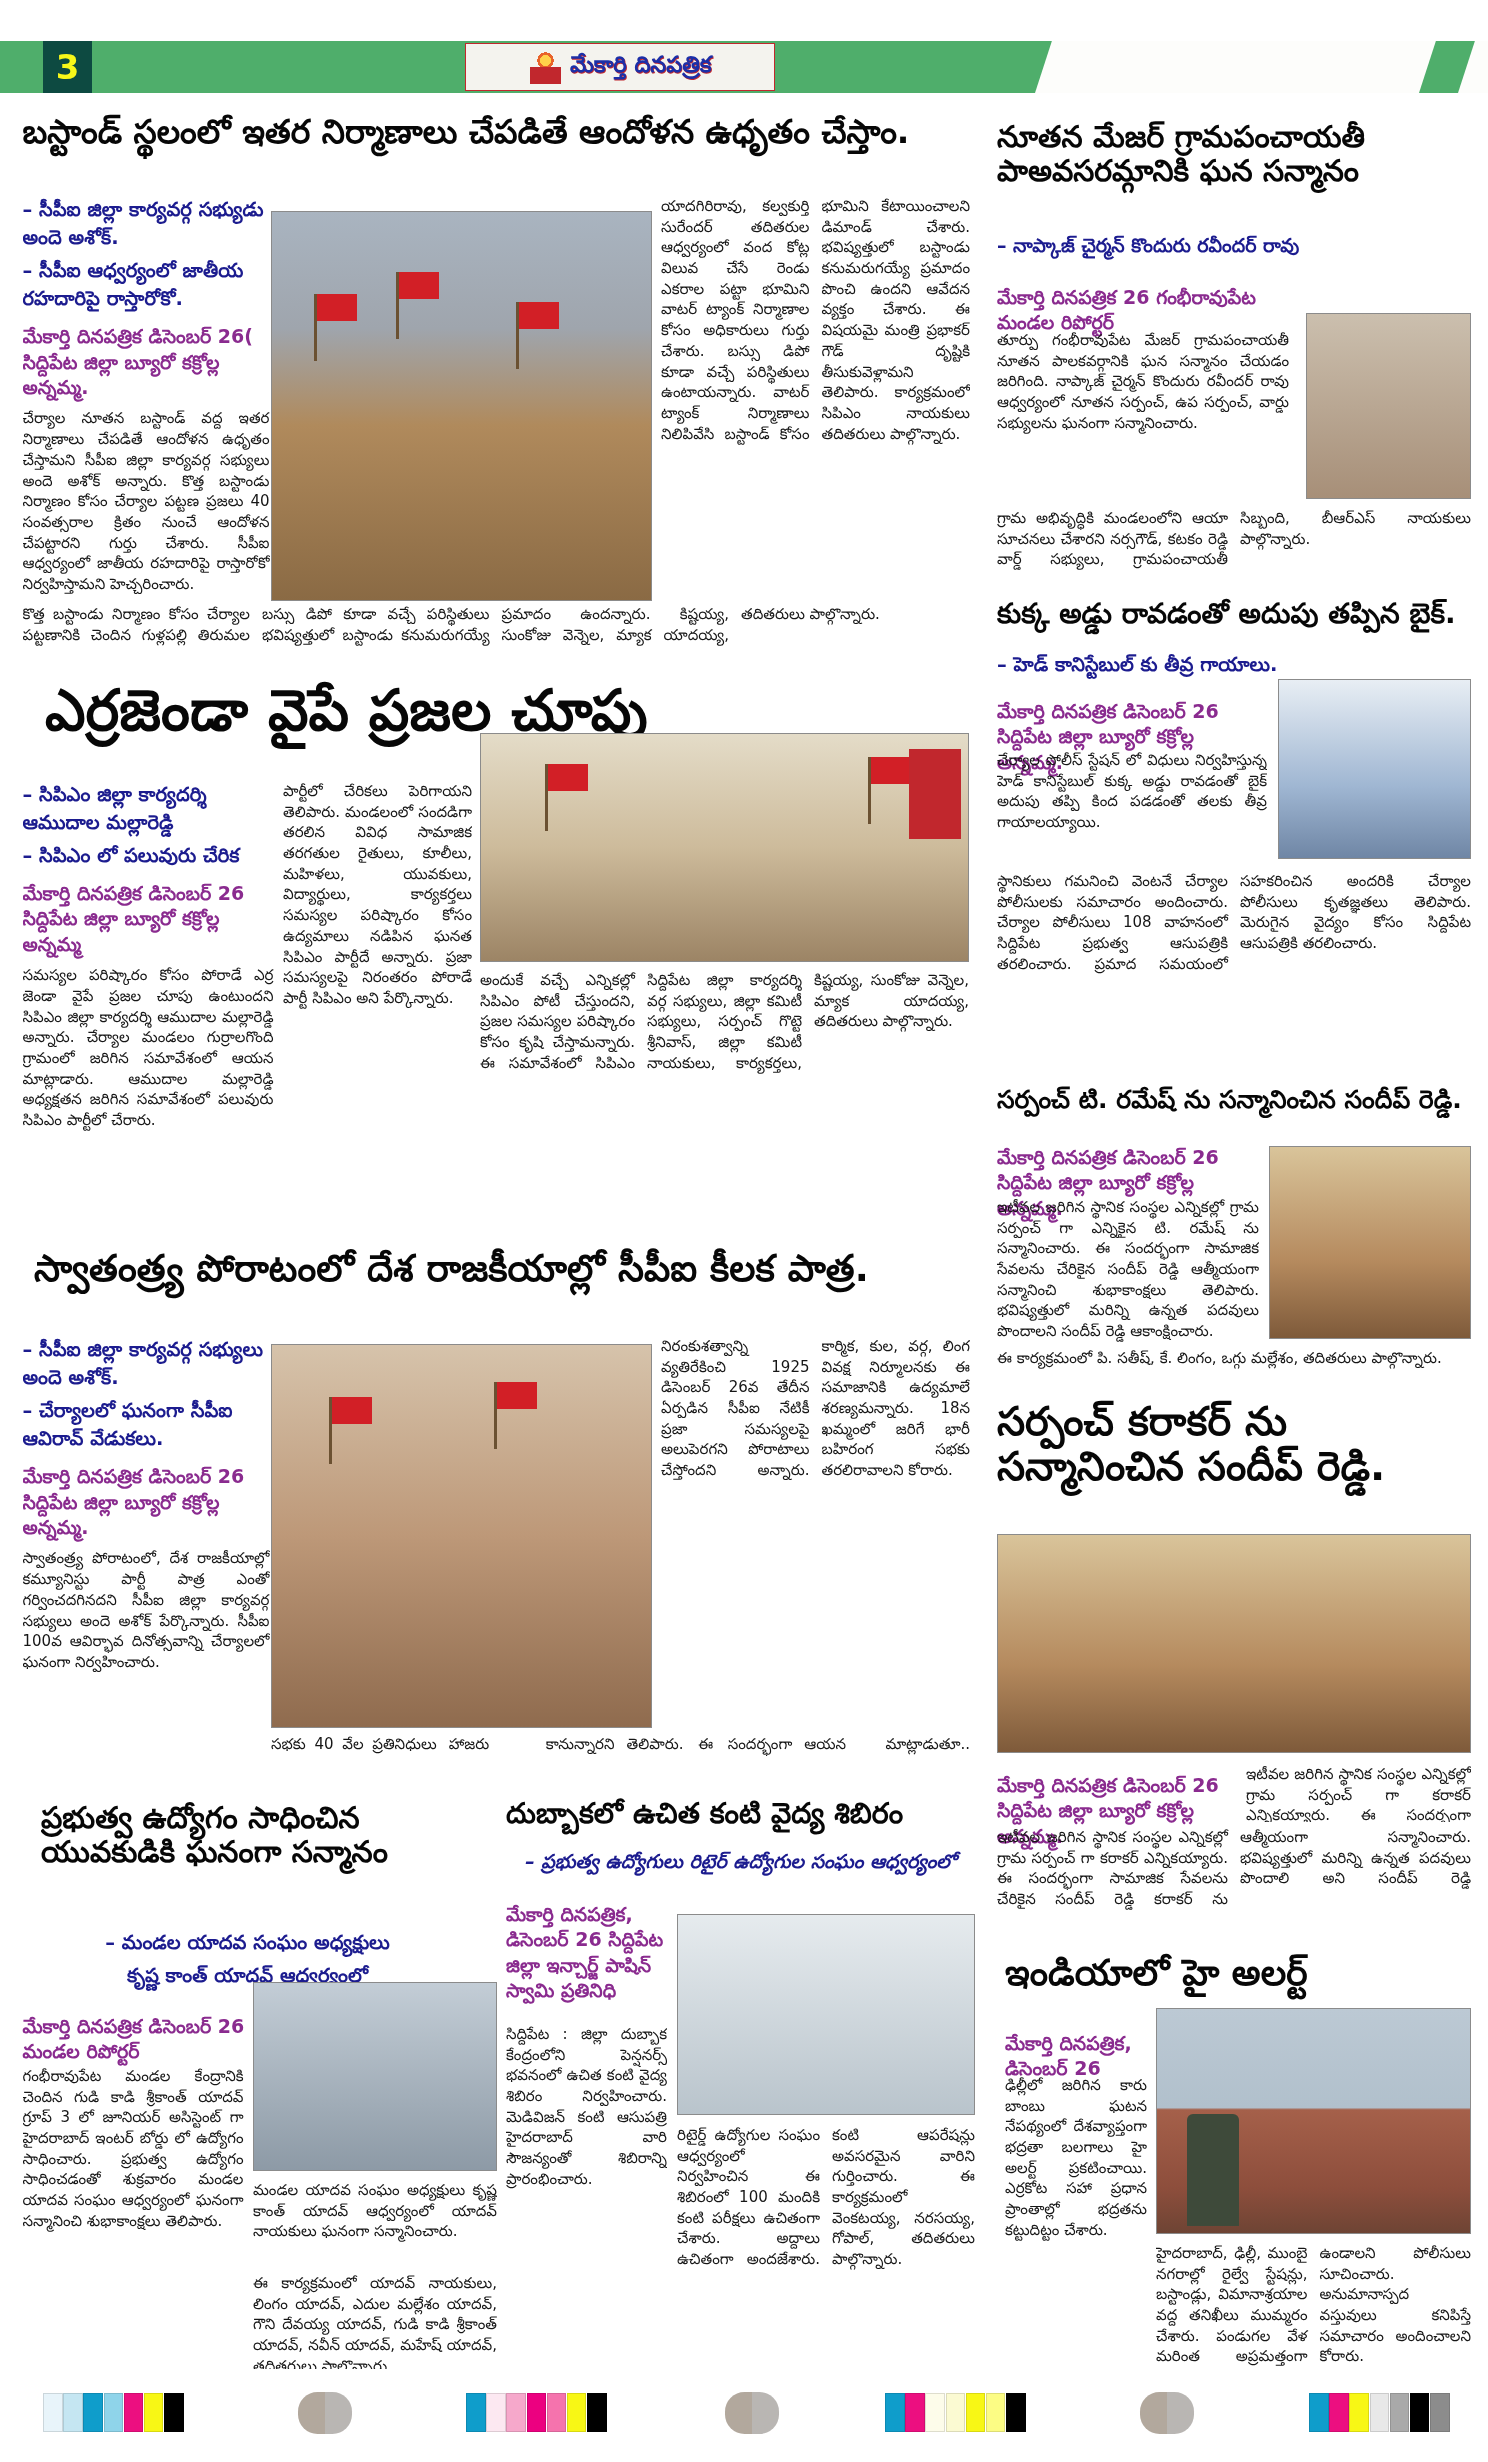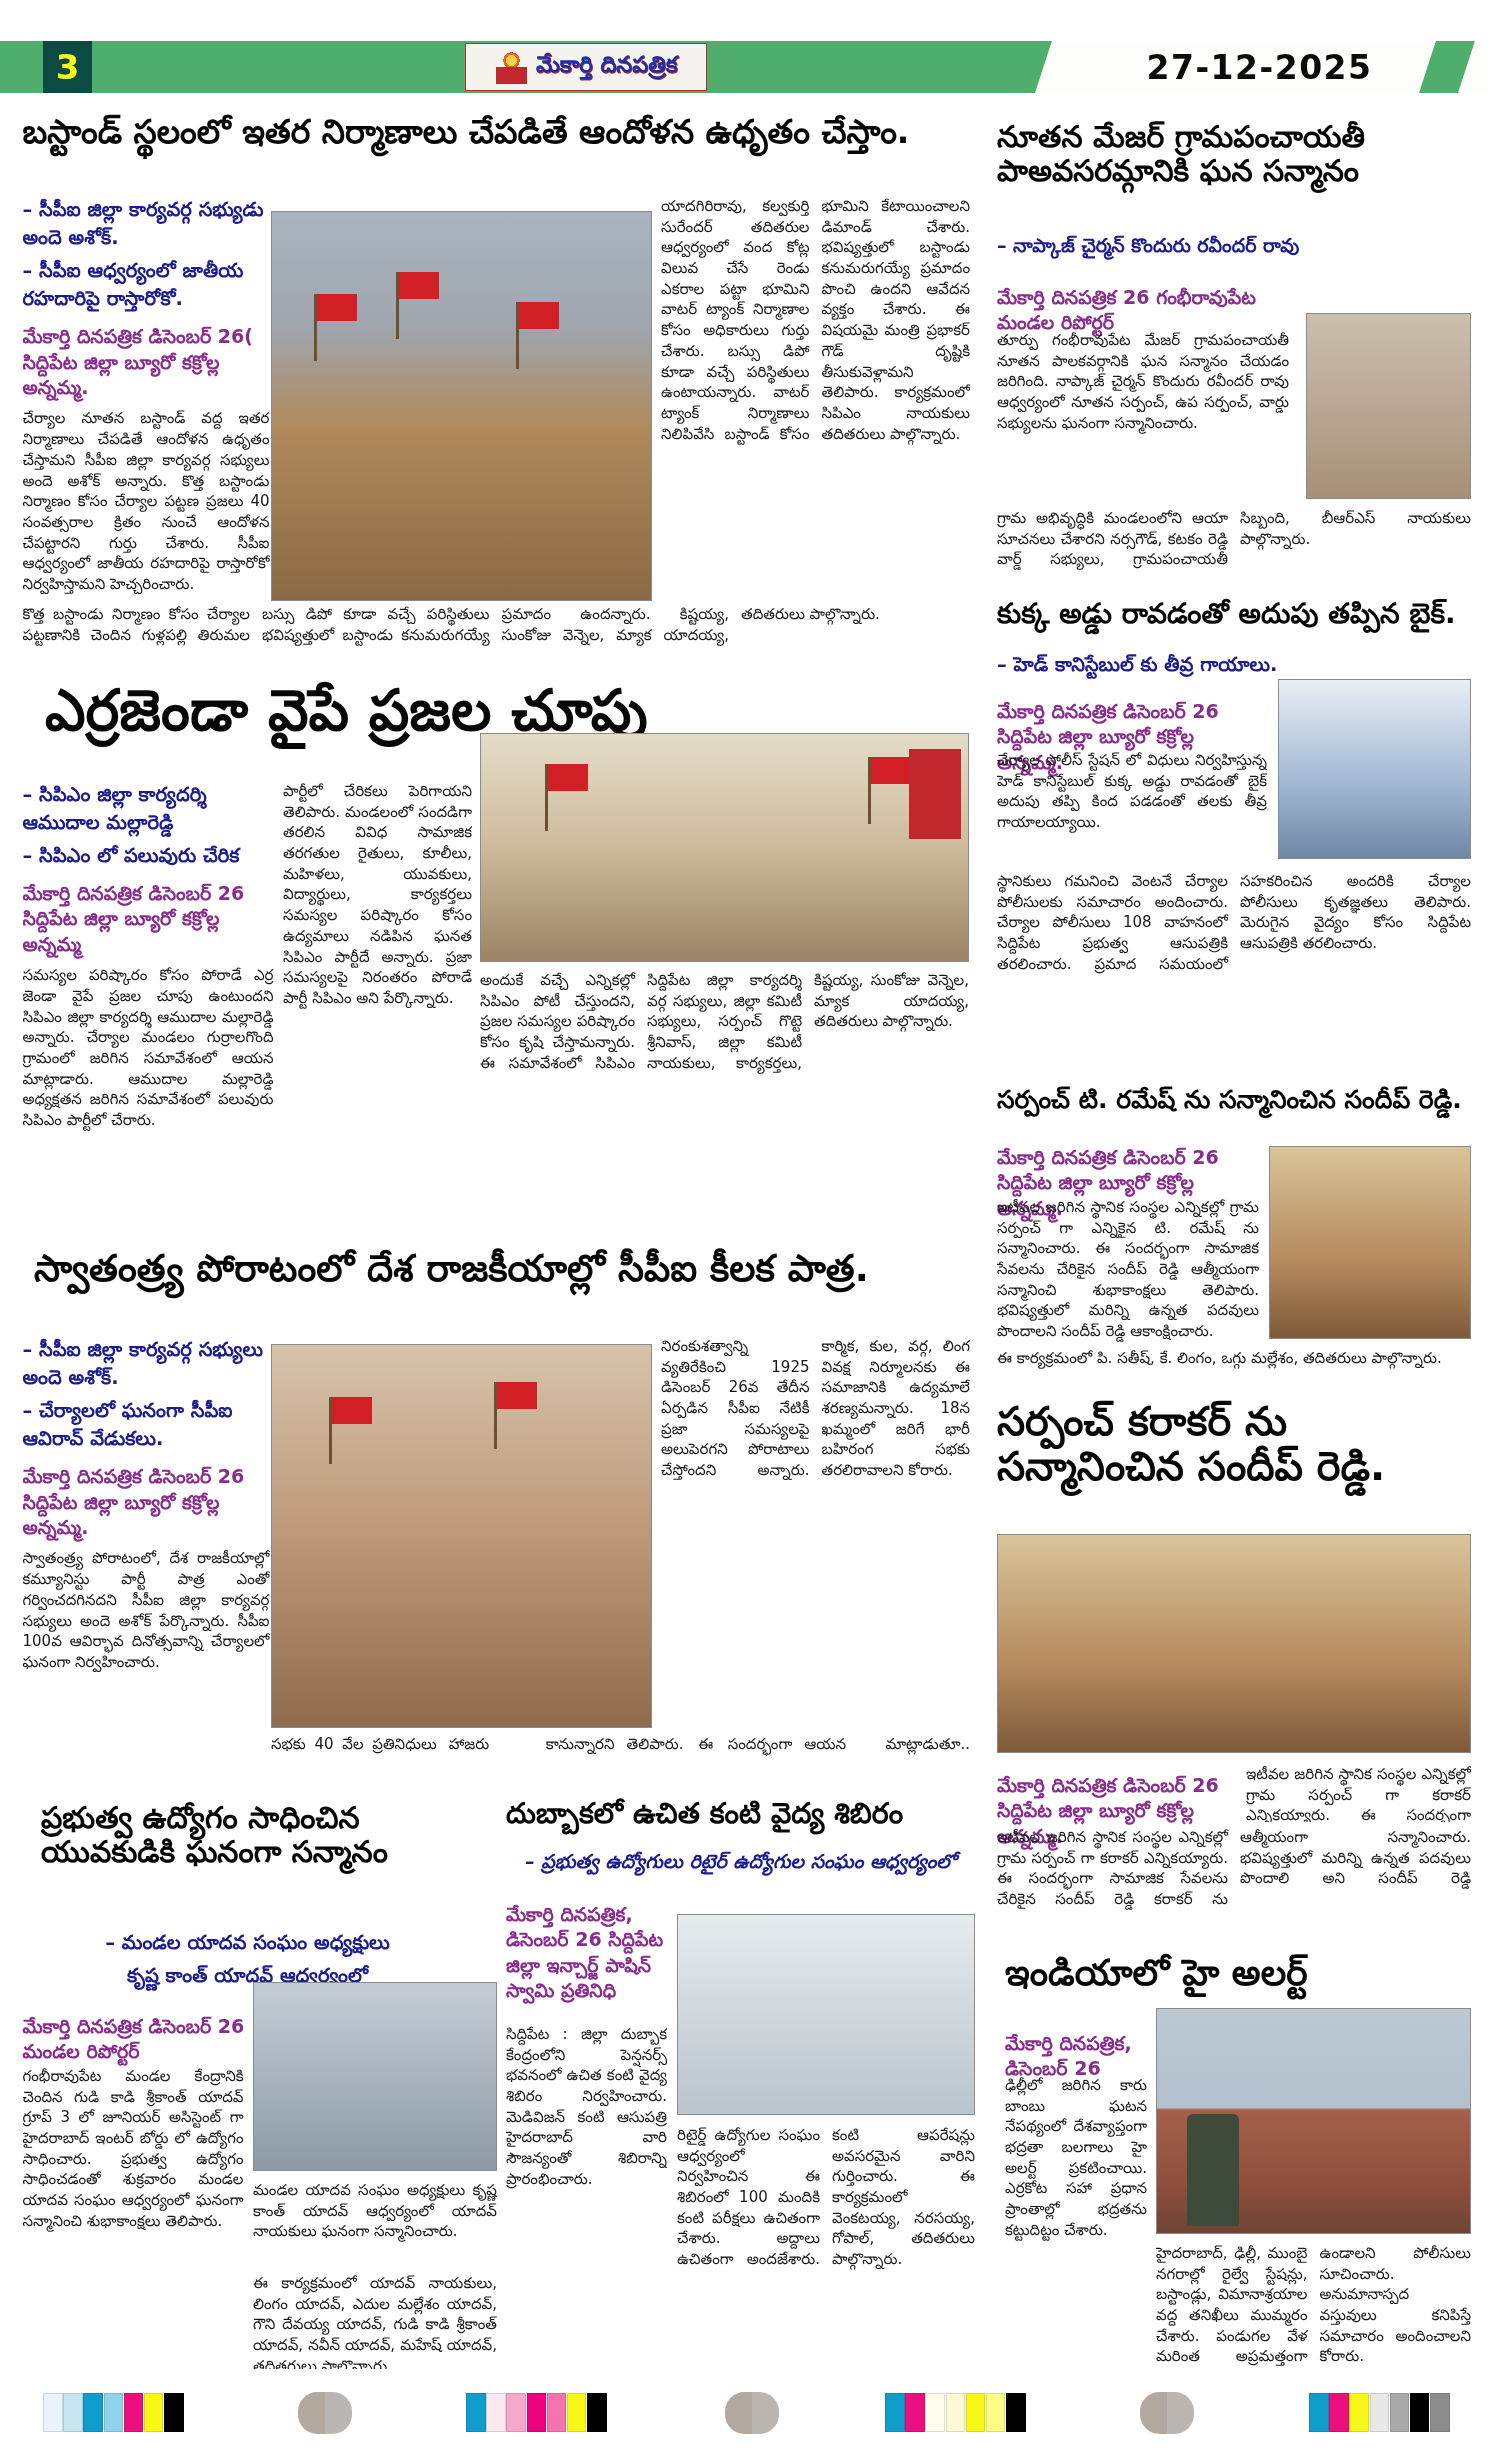--- a/index.html
+++ b/index.html
@@ -4,21 +4,21 @@
 <style>
   html,body{margin:0;padding:0;background:#ffffff;}
   .page{position:relative;width:1488px;height:2462px;background:#ffffff;overflow:hidden;
         font-family:"DejaVu Sans","Liberation Sans",sans-serif;color:#1a1a1a;}
 
   
   .band{position:absolute;left:0;top:41px;width:1488px;height:52px;background:#4fae6b;}
   .pagenum{position:absolute;left:43px;top:41px;width:49px;height:52px;background:#0d4a41;
            display:flex;align-items:center;justify-content:center;
            color:#f7f719;font-size:34px;font-weight:bold;}
-  .masthead{position:absolute;left:465px;top:43px;width:242px;height:48px;background:#f4f3ee;
+  .masthead{position:absolute;left:465px;top:43px;width:310px;height:48px;background:#f4f3ee;
             border:1.5px solid #c1272d;box-sizing:border-box;display:flex;align-items:center;
             justify-content:center;gap:7.5px;}
   .emblem{width:34px;height:33px;position:relative;flex:0 0 auto;}
   .emblem .sun{position:absolute;left:7.5px;top:0;width:19.5px;height:19.5px;border-radius:50%;
                background:radial-gradient(circle,#ffd24a 0 40%,#e8632a 41% 60%,transparent 61%);}
   .emblem .bldg{position:absolute;left:1.5px;bottom:0;width:31.5px;height:16.5px;background:#c1272d;}
   .masthead-title{color:#1c2fa8;font-weight:bold;font-size:22.5px;white-space:nowrap;
                   text-shadow:0.7px 0.7px 0 #c1272d;}
   .date-slant{position:absolute;left:1035px;top:41px;width:454px;height:52px;background:#fdfdfb;
               transform:skewX(-18deg);transform-origin:bottom left;}
@@ -67,21 +67,20 @@
   <div class="date-slant"></div>
   <div class="date-green"></div>
   <div class="pagenum">3</div>
   <div class="masthead">
     <span class="emblem">
       <span class="sun"></span>
         <span class="bldg"></span>
     </span>
     <span class="masthead-title">మేకార్తి దినపత్రిక</span>
   </div>
-  <div class="date-text">27-12-2025</div>
 
   <div class="headline" style="left:22.5px;top:114px;width:952px;height:61px;font-size:33px;white-space:nowrap;">బస్టాండ్ స్థలంలో ఇతర నిర్మాణాలు చేపడితే ఆందోళన ఉధృతం చేస్తాం.</div>
   <div class="abs" style="left:22.5px;top:196px;width:247px;height:448px;overflow:hidden;">
     <div class="bullets">
       <div>– సీపీఐ జిల్లా కార్యవర్గ సభ్యుడు అందె అశోక్.</div>
       <div>– సీపీఐ ఆధ్వర్యంలో జాతీయ రహదారిపై రాస్తారోకో.</div>
     </div>
     <div class="dateline">మేకార్తి దినపత్రిక డిసెంబర్ 26( సిద్దిపేట జిల్లా బ్యూరో కక్రోల్ల అన్నమ్మ.</div>
     <div class="bodytxt">చేర్యాల నూతన బస్టాండ్ వద్ద ఇతర నిర్మాణాలు చేపడితే ఆందోళన ఉధృతం చేస్తామని సీపీఐ జిల్లా కార్యవర్గ సభ్యులు అందె అశోక్ అన్నారు. కొత్త బస్టాండు నిర్మాణం కోసం చేర్యాల పట్టణ ప్రజలు 40 సంవత్సరాల క్రితం నుంచే ఆందోళన చేపట్టారని గుర్తు చేశారు. సీపీఐ ఆధ్వర్యంలో జాతీయ రహదారిపై రాస్తారోకో నిర్వహిస్తామని హెచ్చరించారు.</div>
   </div>

